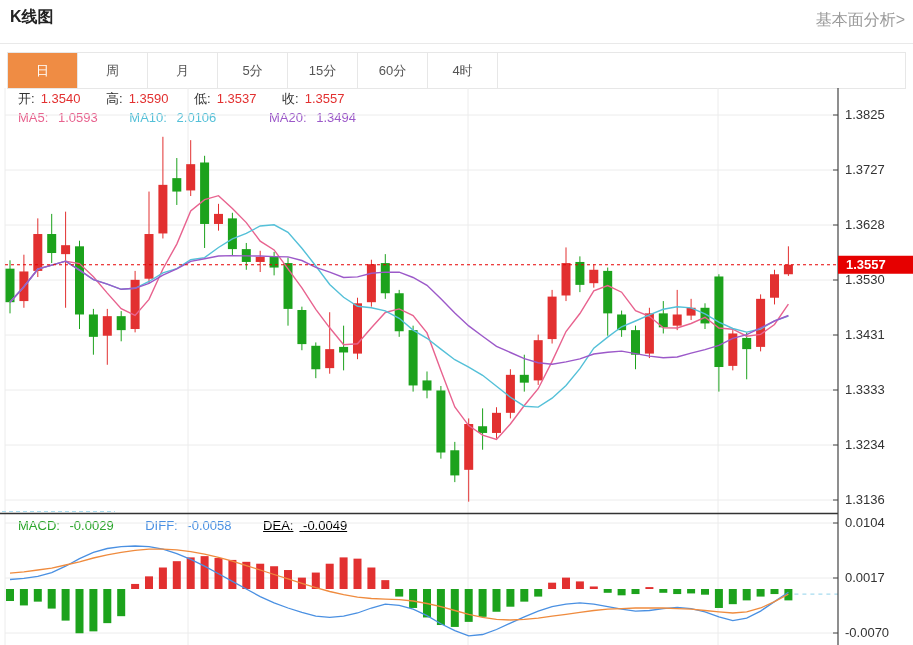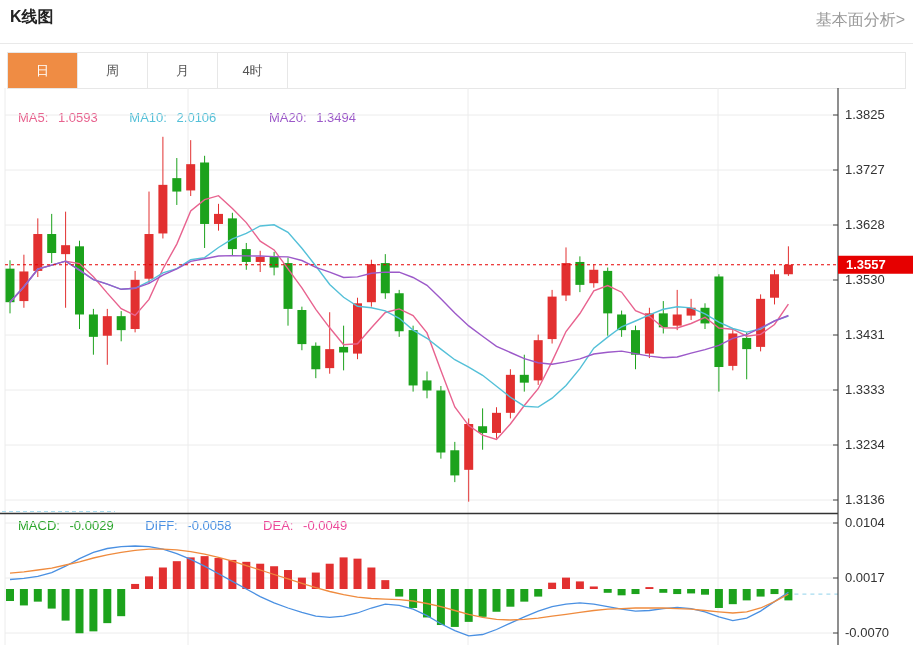--- a/index.html
+++ b/index.html
@@ -18,41 +18,50 @@
 
   .info-row { position:absolute; left:18px; font-size:13px; white-space:nowrap; }
   .info-row span { margin-right:6px; }
   .lbl { color:#333; }
   .val-red { color:#e23030; margin-right:22px !important; }
   .ma5 { color:#e8638f; margin-right:22px !important; }
   .ma10 { color:#54c0d8; margin-right:22px !important; }
   .ma20 { color:#9c59c9;margin-left:21px; }
   .macd-g { color:#2aa52a; margin-right:22px !important; }
   .diff-b { color:#4a90e2; margin-right:22px !important; }
-  .dea-o { color:#ec4899; }
+  .dea-o { color:#000000;text-decoration:underline; }
 
   svg text { font-family:"Liberation Sans","DejaVu Sans",sans-serif; }
 </style>
 </head>
 <body>
 
 <div class="stage">
 
   <div class="hdr">
     <div class="hdr-title">K线图</div>
     <a class="hdr-link">基本面分析&gt;</a>
   </div>
 
   <div class="tabbar">
       <div class="tab sel">日</div>
       <div class="tab">周</div>
       <div class="tab">月</div>
+      <div class="tab">5分</div>
+      <div class="tab">15分</div>
+      <div class="tab">60分</div>
       <div class="tab">4时</div>
     </div>
 
+  <div class="info-row" style="top:90px;">
+    <span class="lbl">开:</span><span class="val-red">1.3540</span>
+    <span class="lbl">高:</span><span class="val-red">1.3590</span>
+    <span class="lbl">低:</span><span class="val-red">1.3537</span>
+    <span class="lbl">收:</span><span class="val-red">1.3557</span>
+  </div>
 
   <div class="info-row" style="top:110px;">
     <span class="ma5"><span>MA5:</span> <span>1.0593</span></span>
     <span class="ma10"><span>MA10:</span> <span>2.0106</span></span>
     <span class="ma20"><span>MA20:</span> <span>1.3494</span></span>
   </div>
 
   <div class="info-row" style="top:518px;">
     <span class="macd-g"><span>MACD:</span> <span>-0.0029</span></span>
     <span class="diff-b"><span>DIFF:</span> <span>-0.0058</span></span>

